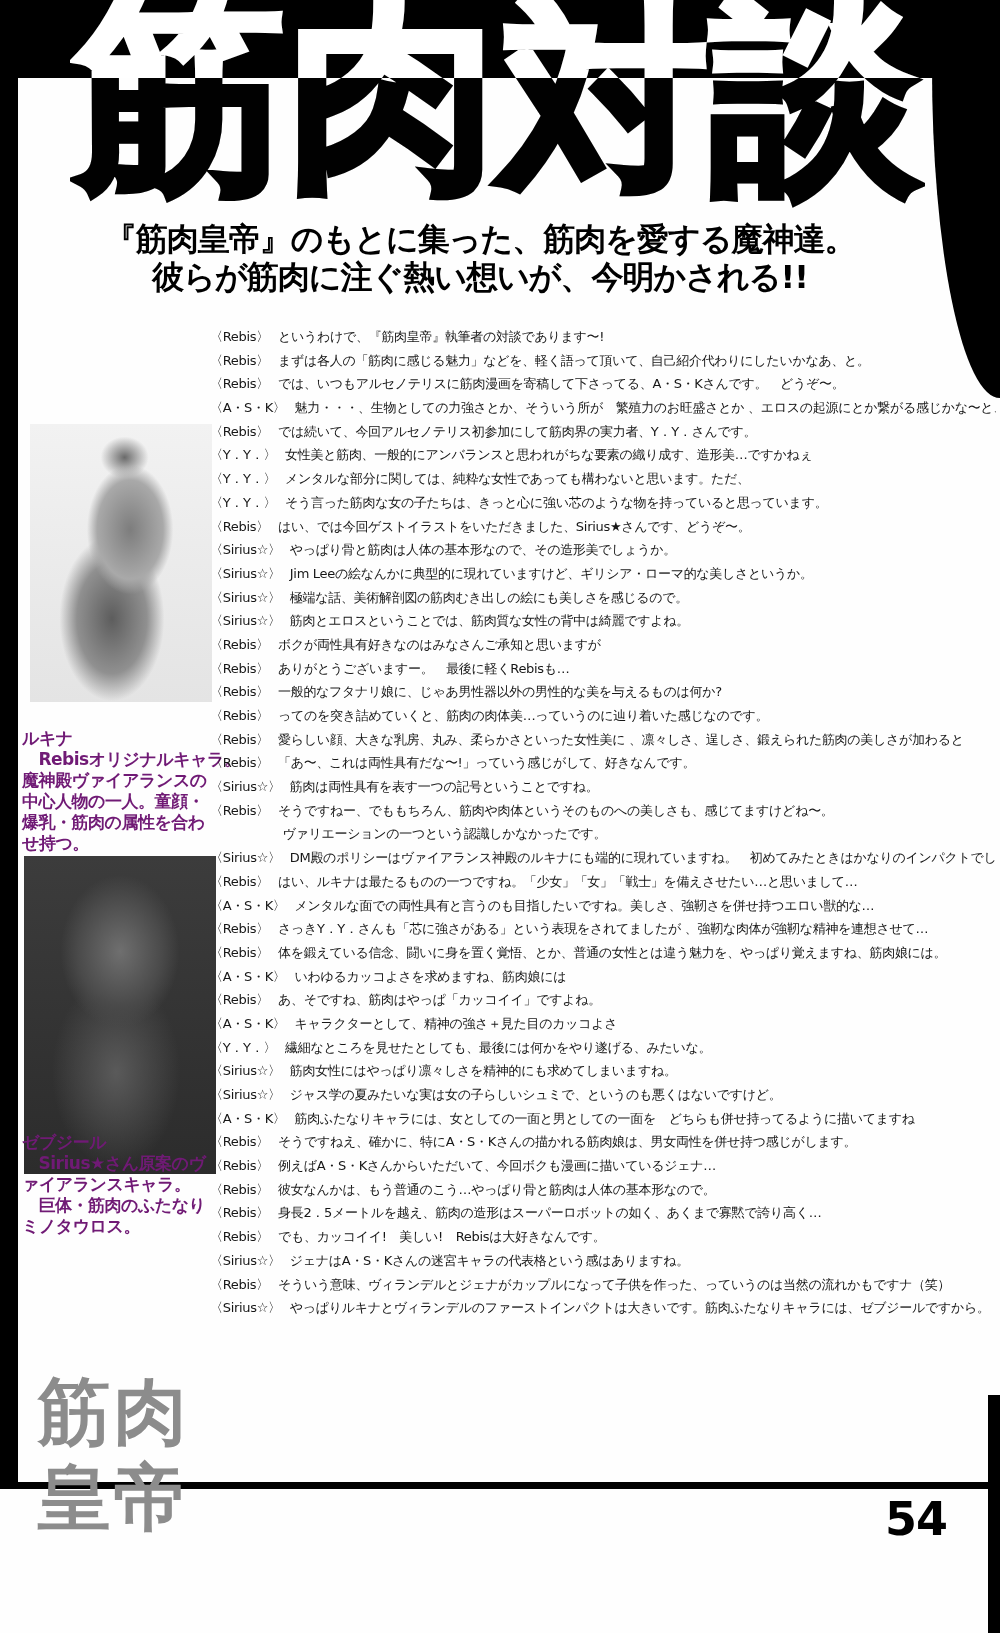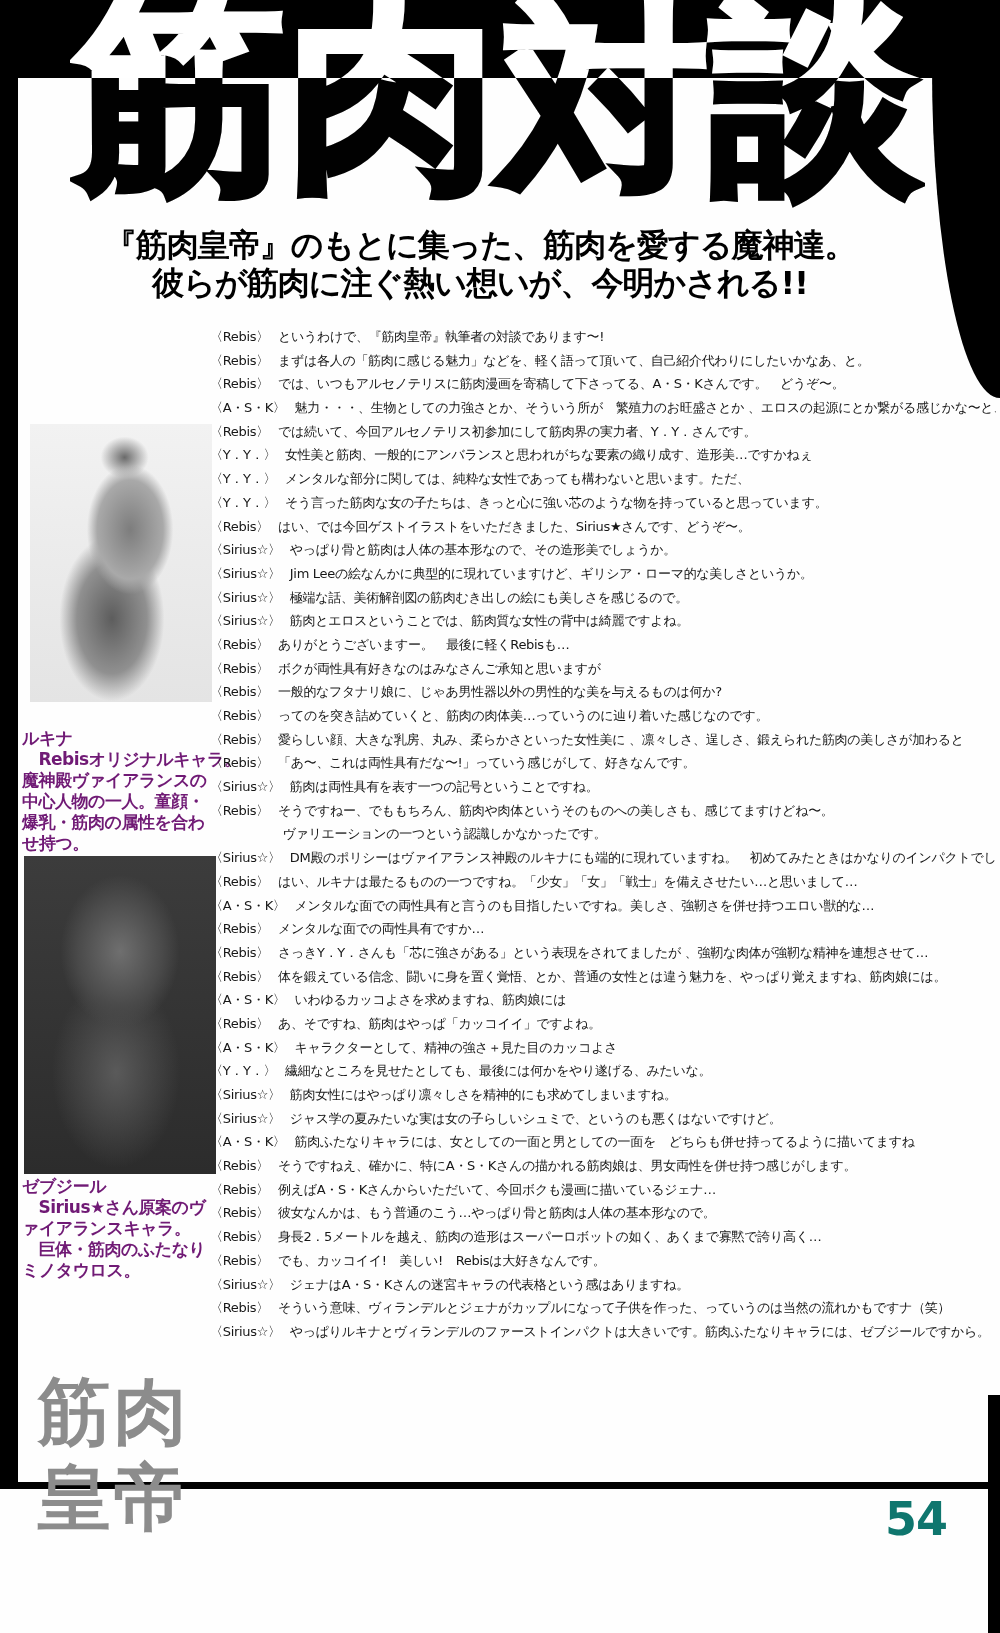--- a/index.html
+++ b/index.html
@@ -19,21 +19,21 @@
   
   .page-title{
     position:absolute;top:-14px;left:0;width:1000px;height:230px;
     text-align:center;font-size:208px;line-height:218px;font-weight:900;
     letter-spacing:4px;color:#fff;-webkit-text-stroke:7px #fff;
     mix-blend-mode:difference;z-index:2;white-space:nowrap;
   }
   .page-subtitle{
     position:absolute;top:220px;left:30px;width:900px;text-align:center;
     font-weight:700;font-size:32px;line-height:38px;letter-spacing:-1px;
-    color:#000;z-index:2;white-space:nowrap;margin-top:6px;
+    color:#000;z-index:2;white-space:nowrap;
   }
   
   .dialogue{position:absolute;top:325px;left:210px;width:786px;z-index:2;}
   .dlg{white-space:pre;font-size:13px;line-height:23.7px;height:23.7px;
     letter-spacing:-0.3px;overflow:hidden;color:#161616;}
   .dlg .spk{margin-right:9px;}
   
   .illu{position:absolute;z-index:1;}
   .illu-lukina{left:30px;top:424px;width:182px;height:278px;
     background:
@@ -42,32 +42,32 @@
       radial-gradient(ellipse 30px 26px at 52% 12%, #6a6a6a 0%, rgba(220,220,220,0) 80%),
       linear-gradient(#f2f2f2,#e4e4e4);}
   .illu-zebujiru{left:24px;top:856px;width:192px;height:318px;
     background:
       radial-gradient(ellipse 70px 90px at 50% 30%, #6f6f6f 0%, #4a4a4a 60%, rgba(40,40,40,0) 85%),
       radial-gradient(ellipse 80px 120px at 48% 68%, #5a5a5a 0%, rgba(40,40,40,0) 80%),
       linear-gradient(#3c3c3c,#2c2c2c);}
   
   .caption{position:absolute;left:22px;width:196px;z-index:2;color:#701a75;}
   .caption-lukina{top:728px;}
-  .caption-zebujiru{top:1176px;}
+  .caption-zebujiru{top:1132px;}
   .cap-name,.cap-line{font-size:17px;line-height:21px;font-weight:700;
     white-space:pre;letter-spacing:-0.5px;}
   
   .stamp{position:absolute;left:36px;top:1368px;width:152px;
     display:flex;flex-wrap:wrap;z-index:5;}
   .stamp-char{width:76px;height:86px;font-size:73px;line-height:86px;
     text-align:center;color:#8c8c8c;font-weight:700;
     font-family:"DejaVu Serif","Liberation Serif",serif;}
   
   .page-number{position:absolute;left:885px;top:1492px;width:70px;
-    font-size:46px;font-weight:800;letter-spacing:-1px;color:#0f766e;z-index:5;}
+    font-size:46px;font-weight:800;letter-spacing:-1px;color:#000000;z-index:5;}
 </style>
 </head>
 <body>
 
 <div class="page">
 
   <div class="hero-band"></div>
   <div class="hero-corner"></div>
   <div class="border-left"></div>
 
@@ -124,24 +124,24 @@
       <div class="dlg"><span class="spk">〈Rebis〉</span><span class="txt">はい、では今回ゲストイラストをいただきました、Sirius★さんです、どうぞ〜。</span></div>
 
       <div class="dlg"><span class="spk">〈Sirius☆〉</span><span class="txt">やっぱり骨と筋肉は人体の基本形なので、その造形美でしょうか。</span></div>
 
       <div class="dlg"><span class="spk">〈Sirius☆〉</span><span class="txt">Jim Leeの絵なんかに典型的に現れていますけど、ギリシア・ローマ的な美しさというか。</span></div>
 
       <div class="dlg"><span class="spk">〈Sirius☆〉</span><span class="txt">極端な話、美術解剖図の筋肉むき出しの絵にも美しさを感じるので。</span></div>
 
       <div class="dlg"><span class="spk">〈Sirius☆〉</span><span class="txt">筋肉とエロスということでは、筋肉質な女性の背中は綺麗ですよね。</span></div>
 
+      <div class="dlg"><span class="spk">〈Rebis〉</span><span class="txt">ボクが両性具有好きなのはみなさんご承知と思いますが</span></div>
+
       <div class="dlg"><span class="spk">〈Rebis〉</span><span class="txt">ありがとうございますー。　最後に軽くRebisも…</span></div>
 
-      <div class="dlg"><span class="spk">〈Rebis〉</span><span class="txt">ボクが両性具有好きなのはみなさんご承知と思いますが</span></div>
-
       <div class="dlg"><span class="spk">〈Rebis〉</span><span class="txt">一般的なフタナリ娘に、じゃあ男性器以外の男性的な美を与えるものは何か?</span></div>
 
       <div class="dlg"><span class="spk">〈Rebis〉</span><span class="txt">ってのを突き詰めていくと、筋肉の肉体美…っていうのに辿り着いた感じなのです。</span></div>
 
       <div class="dlg"><span class="spk">〈Rebis〉</span><span class="txt">愛らしい顔、大きな乳房、丸み、柔らかさといった女性美に 、凛々しさ、逞しさ、鍛えられた筋肉の美しさが加わると</span></div>
 
       <div class="dlg"><span class="spk">〈Rebis〉</span><span class="txt">「あ〜、これは両性具有だな〜!」っていう感じがして、好きなんです。</span></div>
 
       <div class="dlg"><span class="spk">〈Sirius☆〉</span><span class="txt">筋肉は両性具有を表す一つの記号ということですね。</span></div>
 
@@ -149,21 +149,20 @@
 
 
       <div class="dlg"><span class="spk"></span><span class="txt">　　　　　ヴァリエーションの一つという認識しかなかったです。</span></div>
 
       <div class="dlg"><span class="spk">〈Sirius☆〉</span><span class="txt">DM殿のポリシーはヴァイアランス神殿のルキナにも端的に現れていますね。　初めてみたときはかなりのインパクトでした。</span></div>
 
       <div class="dlg"><span class="spk">〈Rebis〉</span><span class="txt">はい、ルキナは最たるものの一つですね。「少女」「女」「戦士」を備えさせたい…と思いまして…</span></div>
 
       <div class="dlg"><span class="spk">〈A・S・K〉</span><span class="txt">メンタルな面での両性具有と言うのも目指したいですね。美しさ、強靭さを併せ持つエロい獣的な…</span></div>
 
-      <div class="dlg"><span class="spk">〈Rebis〉</span><span class="txt">メンタルな面での両性具有ですか…</span></div>
 
       <div class="dlg"><span class="spk">〈Rebis〉</span><span class="txt">さっきY．Y．さんも「芯に強さがある」という表現をされてましたが 、強靭な肉体が強靭な精神を連想させて…</span></div>
 
       <div class="dlg"><span class="spk">〈Rebis〉</span><span class="txt">体を鍛えている信念、闘いに身を置く覚悟、とか、普通の女性とは違う魅力を、やっぱり覚えますね、筋肉娘には。</span></div>
 
       <div class="dlg"><span class="spk">〈A・S・K〉</span><span class="txt">いわゆるカッコよさを求めますね、筋肉娘には</span></div>
 
       <div class="dlg"><span class="spk">〈Rebis〉</span><span class="txt">あ、そですね、筋肉はやっぱ「カッコイイ」ですよね。</span></div>
 
       <div class="dlg"><span class="spk">〈A・S・K〉</span><span class="txt">キャラクターとして、精神の強さ＋見た目のカッコよさ</span></div>

